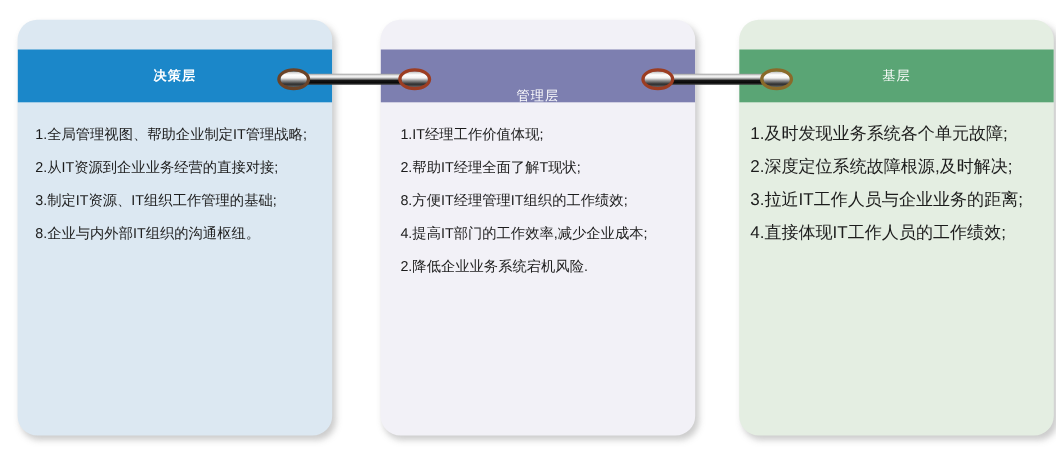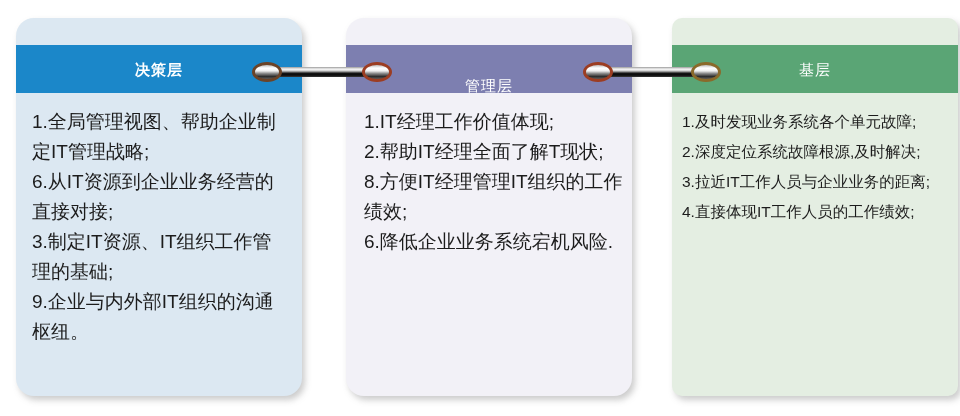--- a/index.html
+++ b/index.html
@@ -26,59 +26,59 @@
     top: 18px;
     width: 286px;
     height: 378px;
     border-radius: 18px;
     overflow: hidden;
     box-shadow: 3px 4px 6px rgba(120,120,120,0.38);
     box-sizing: border-box;
   }
   .card.c1 { left: 16px;  background: #dce8f2; }
   .card.c2 { left: 346px; background: #f2f1f7; }
-  .card.c3 { left: 672px; background: #e4eee2; border-radius: 10px; }
+  .card.c3 { left: 672px; background: #e4eee2; }
 
   .card-header {
     position: absolute;
     left: 0;
     right: 0;
     top: 27px;
     height: 48px;
     display: flex;
     align-items: center;
     justify-content: center;
   }
   .c1 .card-header { background: #1b87c9; }
   .c2 .card-header { background: #7d7fb0; align-items: flex-end; }
   .c3 .card-header { background: #5aa575; }
 
   .card-title {
     color: #ffffff;
-    font-size: 15px;
+    font-size: 12px;
     letter-spacing: 1px;
     line-height: 1;
   }
   .c1 .card-title { font-weight: bold; }
   .c2 .card-title { font-weight: normal; }
   .c3 .card-title { font-weight: normal; }
 
   .card-body {
     position: absolute;
     left: 0;
     right: 0;
     top: 75px;
     bottom: 0;
     padding: 14px 14px 10px 14px;
     box-sizing: border-box;
   }
   .card-body p {
     margin: 0;
     color: #1c1c1c;
-    font-size: 19px;
+    font-size: 13px;
     line-height: 30px;
     text-align: left;
     word-break: break-all;
   }
   .c1 .card-body { padding-left: 16px; padding-right: 16px; }
   .c2 .card-body { padding-left: 18px; padding-right: 3px; }
   .c3 .card-body { padding-left: 10px; padding-right: 8px; }
   .c3 .card-body p { font-size: 15.5px; }
 
   
@@ -136,41 +136,42 @@
 <body>
 
 <div class="stage">
 
   <div class="card c1">
     <div class="card-header">
       <span class="card-title">决策层</span>
     </div>
     <div class="card-body">
       <p>1.全局管理视图、帮助企业制定IT管理战略;</p>
-      <p>6.从IT资源到企业业务经营的直接对接;</p>
+      <p>2.从IT资源到企业业务经营的直接对接;</p>
       <p>3.制定IT资源、IT组织工作管理的基础;</p>
-      <p>9.企业与内外部IT组织的沟通枢纽。</p>
+      <p>8.企业与内外部IT组织的沟通枢纽。</p>
     </div>
   </div>
 
   <div class="connector k1">
     <div class="conn-bar"></div>
     <div class="conn-ring left"></div>
     <div class="conn-ring right"></div>
   </div>
 
   <div class="card c2">
     <div class="card-header">
       <span class="card-title">管理层</span>
     </div>
     <div class="card-body">
       <p>1.IT经理工作价值体现;</p>
       <p>2.帮助IT经理全面了解T现状;</p>
       <p>8.方便IT经理管理IT组织的工作绩效;</p>
-      <p>6.降低企业业务系统宕机风险.</p>
+      <p>4.提高IT部门的工作效率,减少企业成本;</p>
+      <p>2.降低企业业务系统宕机风险.</p>
     </div>
   </div>
 
   <div class="connector k2">
     <div class="conn-bar"></div>
     <div class="conn-ring left"></div>
     <div class="conn-ring right"></div>
   </div>
 
   <div class="card c3">

